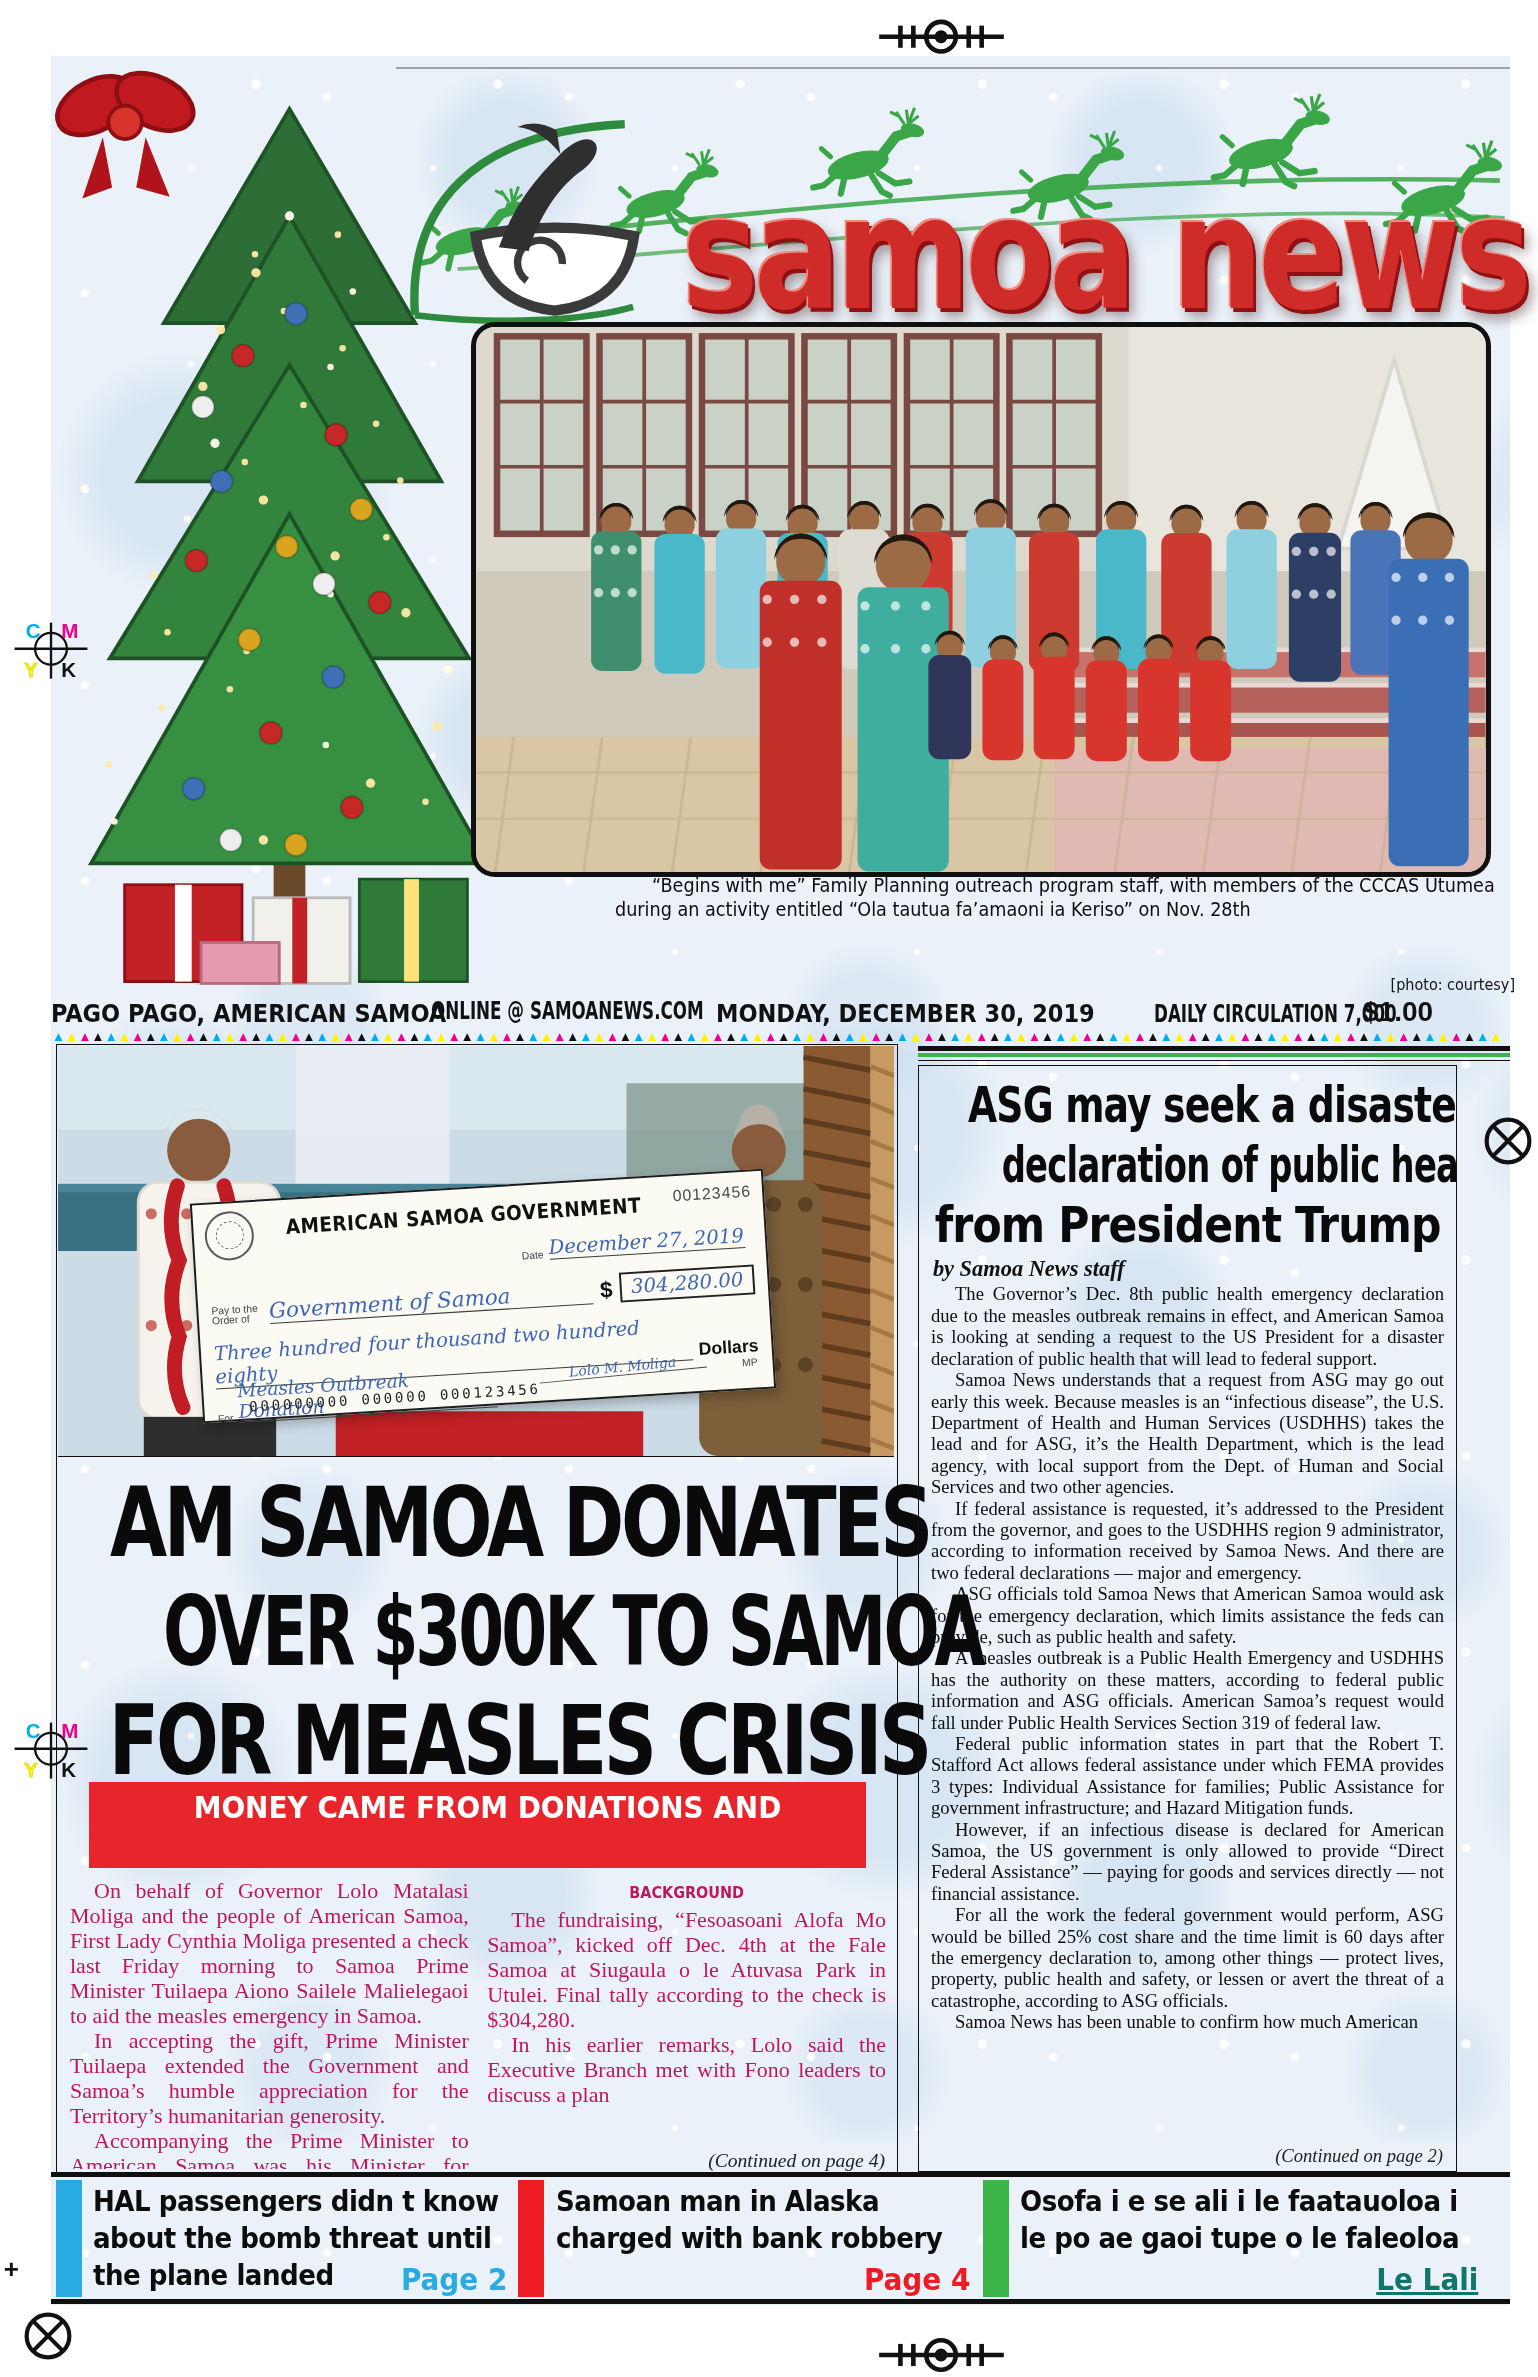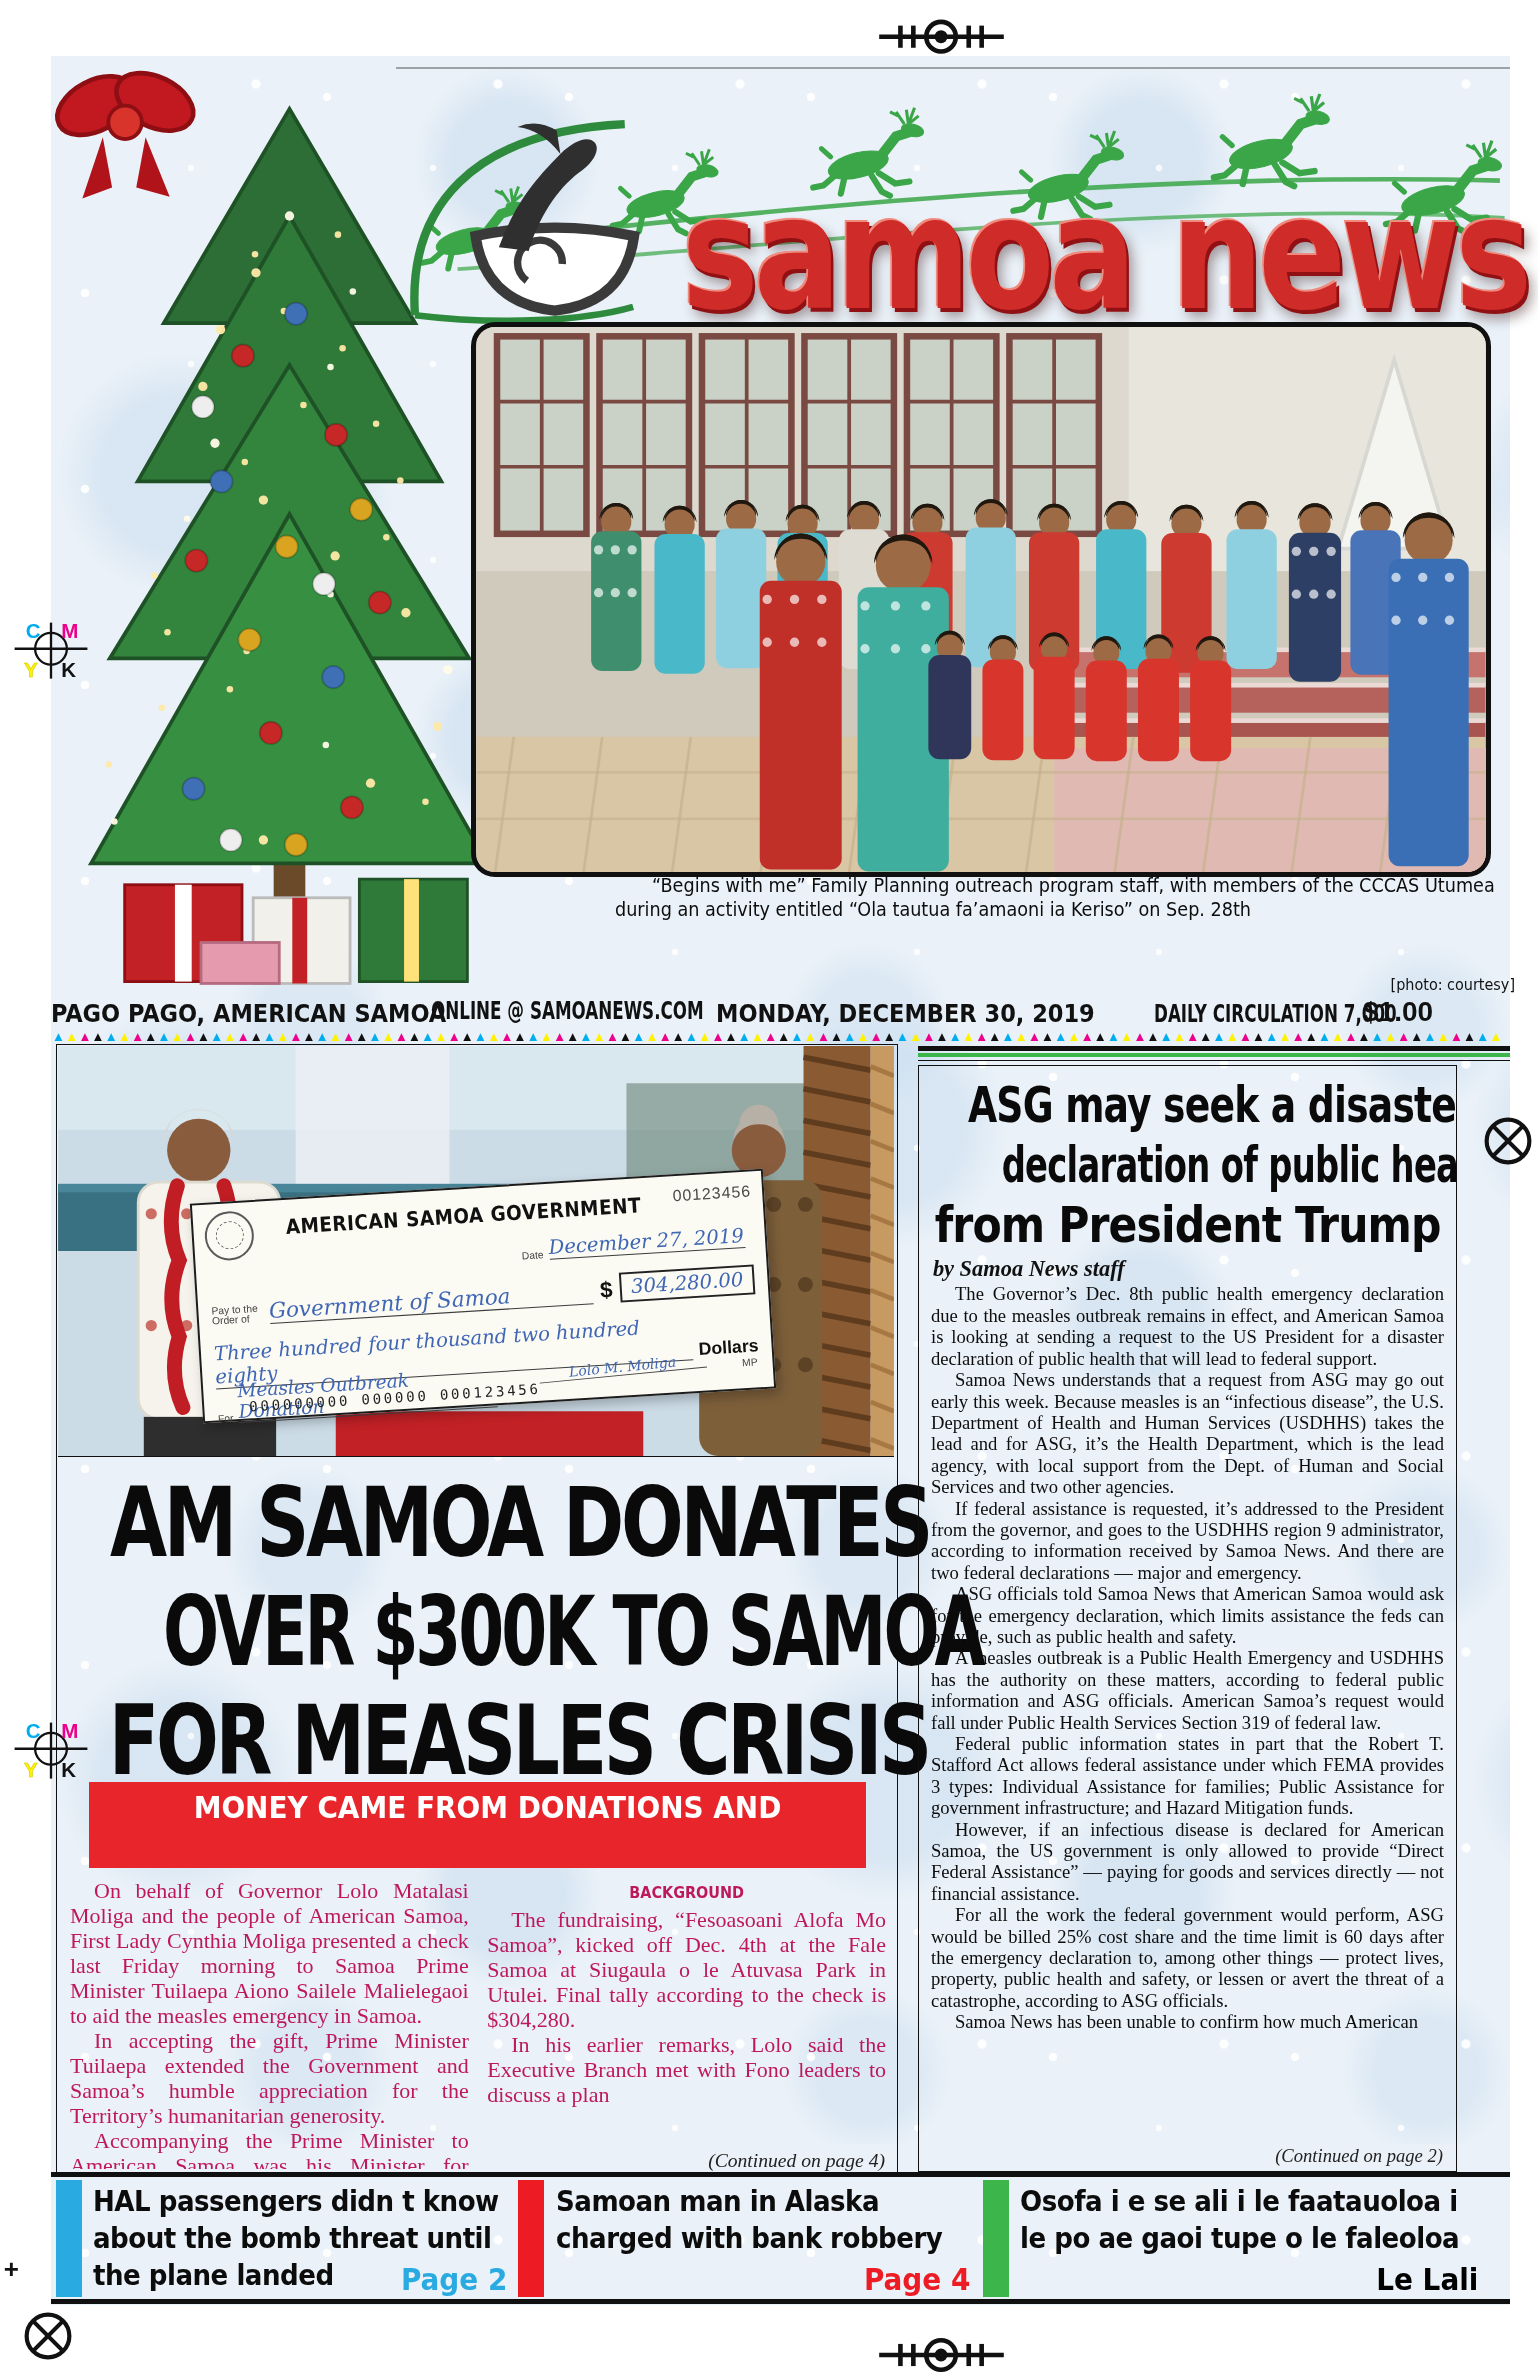--- a/index.html
+++ b/index.html
@@ -407,21 +407,21 @@
            <path d="M716,346 a16,16 0 0 1 32,0 l-4,-10 a14,8 0 0 0 -24,0 z" fill="#20180f"></path>
            <rect x="710" y="356" width="44" height="110" rx="12" fill="#d8352c"></rect>
         <path d="M774,346 a14,14 0 0 1 28,0 z" fill="#20180f"></path>
            <circle cx="788" cy="350" r="14" fill="#9c6b45"></circle>
            <path d="M772,348 a16,16 0 0 1 32,0 l-4,-10 a14,8 0 0 0 -24,0 z" fill="#20180f"></path>
            <rect x="766" y="358" width="44" height="108" rx="12" fill="#d8352c"></rect>
       </svg>
   </div>
 
   <div class="abs caption cond" style="left:615px;top:874px;width:900px;">
-    <p>“Begins with me” Family Planning outreach program staff, with members of the CCCAS Utumea during an activity entitled “Ola tautua fa’amaoni ia Keriso” on Sep. 28th</p>
+    <p>“Begins with me” Family Planning outreach program staff, with members of the CCCAS Utumea during an activity entitled “Ola tautua fa’amaoni ia Keriso” on Nov. 28th</p>
   </div>
   <div class="abs cond" style="left:1156px;top:975px;width:359px;text-align:right;font-size:16px;">[photo: courtesy]</div>
 
   <div class="abs dateline cond" style="left:51px;top:999px;">PAGO PAGO, AMERICAN SAMOA</div>
   <div class="abs dateline-display cond" style="left:431px;top:1003px;">ONLINE @ SAMOANEWS.COM</div>
   <div class="abs dateline cond" style="left:716px;top:999px;">MONDAY, DECEMBER 30, 2019</div>
   <div class="abs dateline-display cond" style="left:1154px;top:1006px;">DAILY CIRCULATION 7,000</div>
   <div class="abs" style="left:1363px;top:996px;font-size:28px;font-weight:600;">$1.00</div>
 
   <div id="tri-strip" class="abs" style="left:51px;top:1028px;width:1459px;height:13px;overflow:hidden;"><span class="tri" style="color:#00adee">▲</span><span class="tri" style="color:#fff200">▲</span><span class="tri" style="color:#ec008c">▲</span><span class="tri" style="color:#111111">▲</span><span class="tri" style="color:#00adee">▲</span><span class="tri" style="color:#fff200">▲</span><span class="tri" style="color:#ec008c">▲</span><span class="tri" style="color:#111111">▲</span><span class="tri" style="color:#00adee">▲</span><span class="tri" style="color:#fff200">▲</span><span class="tri" style="color:#ec008c">▲</span><span class="tri" style="color:#111111">▲</span><span class="tri" style="color:#00adee">▲</span><span class="tri" style="color:#fff200">▲</span><span class="tri" style="color:#ec008c">▲</span><span class="tri" style="color:#111111">▲</span><span class="tri" style="color:#00adee">▲</span><span class="tri" style="color:#fff200">▲</span><span class="tri" style="color:#ec008c">▲</span><span class="tri" style="color:#111111">▲</span><span class="tri" style="color:#00adee">▲</span><span class="tri" style="color:#fff200">▲</span><span class="tri" style="color:#ec008c">▲</span><span class="tri" style="color:#111111">▲</span><span class="tri" style="color:#00adee">▲</span><span class="tri" style="color:#fff200">▲</span><span class="tri" style="color:#ec008c">▲</span><span class="tri" style="color:#111111">▲</span><span class="tri" style="color:#00adee">▲</span><span class="tri" style="color:#fff200">▲</span><span class="tri" style="color:#ec008c">▲</span><span class="tri" style="color:#111111">▲</span><span class="tri" style="color:#00adee">▲</span><span class="tri" style="color:#fff200">▲</span><span class="tri" style="color:#ec008c">▲</span><span class="tri" style="color:#111111">▲</span><span class="tri" style="color:#00adee">▲</span><span class="tri" style="color:#fff200">▲</span><span class="tri" style="color:#ec008c">▲</span><span class="tri" style="color:#111111">▲</span><span class="tri" style="color:#00adee">▲</span><span class="tri" style="color:#fff200">▲</span><span class="tri" style="color:#ec008c">▲</span><span class="tri" style="color:#111111">▲</span><span class="tri" style="color:#00adee">▲</span><span class="tri" style="color:#fff200">▲</span><span class="tri" style="color:#ec008c">▲</span><span class="tri" style="color:#111111">▲</span><span class="tri" style="color:#00adee">▲</span><span class="tri" style="color:#fff200">▲</span><span class="tri" style="color:#ec008c">▲</span><span class="tri" style="color:#111111">▲</span><span class="tri" style="color:#00adee">▲</span><span class="tri" style="color:#fff200">▲</span><span class="tri" style="color:#ec008c">▲</span><span class="tri" style="color:#111111">▲</span><span class="tri" style="color:#00adee">▲</span><span class="tri" style="color:#fff200">▲</span><span class="tri" style="color:#ec008c">▲</span><span class="tri" style="color:#111111">▲</span><span class="tri" style="color:#00adee">▲</span><span class="tri" style="color:#fff200">▲</span><span class="tri" style="color:#ec008c">▲</span><span class="tri" style="color:#111111">▲</span><span class="tri" style="color:#00adee">▲</span><span class="tri" style="color:#fff200">▲</span><span class="tri" style="color:#ec008c">▲</span><span class="tri" style="color:#111111">▲</span><span class="tri" style="color:#00adee">▲</span><span class="tri" style="color:#fff200">▲</span><span class="tri" style="color:#ec008c">▲</span><span class="tri" style="color:#111111">▲</span><span class="tri" style="color:#00adee">▲</span><span class="tri" style="color:#fff200">▲</span><span class="tri" style="color:#ec008c">▲</span><span class="tri" style="color:#111111">▲</span><span class="tri" style="color:#00adee">▲</span><span class="tri" style="color:#fff200">▲</span><span class="tri" style="color:#ec008c">▲</span><span class="tri" style="color:#111111">▲</span><span class="tri" style="color:#00adee">▲</span><span class="tri" style="color:#fff200">▲</span><span class="tri" style="color:#ec008c">▲</span><span class="tri" style="color:#111111">▲</span><span class="tri" style="color:#00adee">▲</span><span class="tri" style="color:#fff200">▲</span><span class="tri" style="color:#ec008c">▲</span><span class="tri" style="color:#111111">▲</span><span class="tri" style="color:#00adee">▲</span><span class="tri" style="color:#fff200">▲</span><span class="tri" style="color:#ec008c">▲</span><span class="tri" style="color:#111111">▲</span><span class="tri" style="color:#00adee">▲</span><span class="tri" style="color:#fff200">▲</span><span class="tri" style="color:#ec008c">▲</span><span class="tri" style="color:#111111">▲</span><span class="tri" style="color:#00adee">▲</span><span class="tri" style="color:#fff200">▲</span><span class="tri" style="color:#ec008c">▲</span><span class="tri" style="color:#111111">▲</span><span class="tri" style="color:#00adee">▲</span><span class="tri" style="color:#fff200">▲</span><span class="tri" style="color:#ec008c">▲</span><span class="tri" style="color:#111111">▲</span><span class="tri" style="color:#00adee">▲</span><span class="tri" style="color:#fff200">▲</span><span class="tri" style="color:#ec008c">▲</span><span class="tri" style="color:#111111">▲</span><span class="tri" style="color:#00adee">▲</span><span class="tri" style="color:#fff200">▲</span></div>
@@ -591,21 +591,21 @@
   <div class="abs" style="left:93px;top:2183px;width:418px;height:114px;">
     <div class="teaser-text cond">HAL passengers didn t know about the bomb threat until the plane landed</div>
     <div class="page-label cond" style="color: rgb(41, 171, 226);">Page 2</div>
   </div>
   <div class="abs" style="left:556px;top:2183px;width:418px;height:114px;">
     <div class="teaser-text cond">Samoan man in Alaska charged with bank robbery</div>
     <div class="page-label cond" style="color: rgb(237, 28, 36);">Page 4</div>
   </div>
   <div class="abs" style="left:1020px;top:2183px;width:462px;height:114px;">
     <div class="teaser-text cond">Osofa i e se ali i le faatauoloa i le po ae gaoi tupe o le faleoloa</div>
-    <div class="page-label cond" style="color: #000000;">Le Lali</div>
+    <div class="page-label cond" style="color: #0f766e; text-decoration: underline;">Le Lali</div>
   </div>
 
   <div class="abs rule" style="left:51px;top:2299px;width:1459px;height:4.7px;"></div>
 
   <svg class="abs cmyk-mark" style="left:9.3px;top:602px;" width="84" height="86" viewBox="0 0 90 92">
     <line x1="6" y1="50" x2="84" y2="50" stroke="#111" stroke-width="2.5"></line>
     <line x1="45" y1="22" x2="45" y2="82" stroke="#111" stroke-width="2.5"></line>
     <circle cx="45" cy="50" r="17" fill="none" stroke="#111" stroke-width="2.5"></circle>
     <text x="18" y="38" font-size="22" font-weight="bold" fill="#00adee">C</text>
     <text x="56" y="38" font-size="22" font-weight="bold" fill="#ec008c">M</text>

